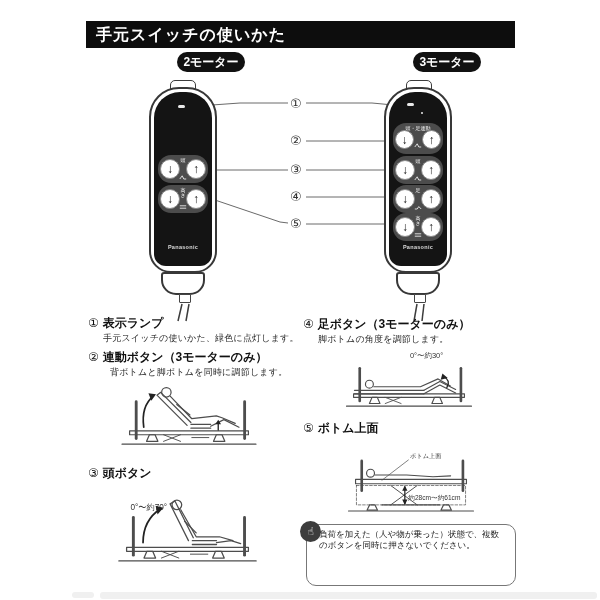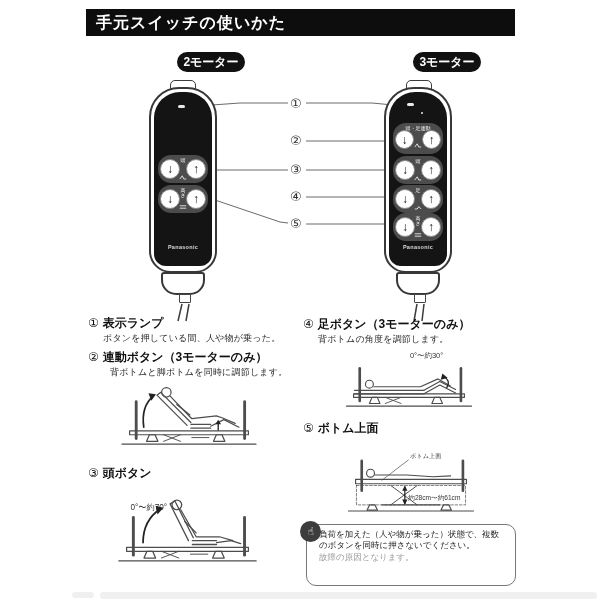--- a/index.html
+++ b/index.html
@@ -1,20 +1,20 @@
 <!DOCTYPE html>
 <html><head>
 <meta charset="utf-8">
 <style>
   html,body{margin:0;padding:0;background:#fff;}
   #page{position:relative;width:600px;height:600px;background:#fff;overflow:hidden;
         font-family:"Liberation Sans","DejaVu Sans",sans-serif;color:#1a1a1a;}
   .abs{position:absolute;}
   
-  .titlebar{left:86px;top:9px;width:429px;height:27px;background:#0d0d0d;color:#fff;
+  .titlebar{left:86px;top:21px;width:429px;height:27px;background:#0d0d0d;color:#fff;
             font-size:16px;font-weight:bold;line-height:27px;padding-left:10px;box-sizing:border-box;letter-spacing:1px;}
   
   .pill{width:68px;height:20px;background:#111;color:#fff;border-radius:11px;
         font-size:12px;font-weight:bold;text-align:center;line-height:20px;margin-left:25px;}
   
   .tab{width:26px;height:16px;background:#fff;border:1.5px solid #3c3c3c;border-radius:5px 5px 0 0;box-sizing:border-box;}
   .rbody{width:68px;height:186px;background:#fff;border:2px solid #383838;
          border-radius:30px 30px 22px 22px;box-sizing:border-box;}
   .rface{width:58px;height:174px;background:#141414;border-radius:26px 26px 12px 12px;}
   .lamp{background:#e9e9e9;border-radius:2px;}
@@ -164,21 +164,21 @@
   <span class="abs co" style="left:290px;top:97px;">①</span>
   <span class="abs co" style="left:290px;top:134px;">②</span>
   <span class="abs co" style="left:290px;top:163px;">③</span>
   <span class="abs co" style="left:290px;top:190px;">④</span>
   <span class="abs co" style="left:290px;top:217px;">⑤</span>
 
   <div class="abs heading" style="left:88px;top:315px;">
     <span>①</span>
     <span class="t">表示ランプ</span>
   </div>
-  <div class="abs desc" style="left:103px;top:332px;">ボタンを押している間、人や物が乗った。</div>
+  <div class="abs desc" style="left:103px;top:332px;">手元スイッチの使いかた、緑色に点灯します。</div>
 
   <div class="abs heading" style="left:88px;top:349px;">
     <span>②</span>
     <span class="t">連動ボタン（3モーターのみ）</span>
   </div>
   <div class="abs desc" style="left:103px;top:366px;margin-left:7px;">背ボトムと脚ボトムを同時に調節します。</div>
 
   <svg class="abs" style="left:118px;top:381px;" width="142" height="66" viewBox="0 0 150 70">
     <g stroke="#4d4d4d" stroke-width="1.3" fill="none" stroke-linecap="round" stroke-linejoin="round">
       <path d="M4,67 H146"></path>
@@ -226,21 +226,21 @@
     <g stroke="#222" fill="none" stroke-width="1.8" stroke-linecap="round">
       <path d="M29,48 Q29,25 47,13"></path>
     </g>
     <path d="M42,10 L50,12 L44,19 Z" fill="#222"></path>
   </svg>
 
   <div class="abs heading" style="left:303px;top:316px;">
     <span>④</span>
     <span class="t">足ボタン（3モーターのみ）</span>
   </div>
-  <div class="abs desc" style="left:318px;top:333px;">背ボトムの角度を調節します。</div>
+  <div class="abs desc" style="left:318px;top:333px;">脚ボトムの角度を調節します。</div>
 
   <svg class="abs" style="left:343px;top:347px;" width="132" height="62" viewBox="0 0 150 70">
     <text x="76" y="12" font-size="8.5">0°〜約30°</text>
     <g stroke="#4d4d4d" stroke-width="1.3" fill="none" stroke-linecap="round" stroke-linejoin="round">
       <path d="M4,67 H146"></path>
       <path d="M19,24 V61" stroke-width="3"></path>
         <path d="M134,24 V61" stroke-width="3"></path>
       <path d="M12,53 H138 M12,57 H138 M12,53 V57 M138,53 V57"></path>
       <path d="M33,57 L30,64 H42 L39,57 Z M104,57 L101,64 H113 L110,57 Z"></path>
       <path d="M48,57 L66,64 M66,57 L48,64" stroke-width="1"></path>
@@ -278,20 +278,19 @@
     </g>
     <g stroke="#222" fill="none" stroke-width="1.4">
       <path d="M68,41 V61"></path>
     </g>
     <path d="M65,46 L68,40 L71,46 Z" fill="#222"></path>
     <path d="M65,56 L68,62 L71,56 Z" fill="#222"></path>
   </svg>
 
   <div class="abs warn">
     <div class="wb">負荷を加えた（人や物が乗った）状態で、複数のボタンを同時に押さないでください。</div>
-    <div class="wn">故障の原因となります。</div>
   </div>
   <div class="abs handicon"><span>☝</span></div>
 
   <div class="abs strip" style="left:72px;top:592px;width:22px;height:6px;"></div>
   <div class="abs strip" style="left:100px;top:592px;width:497px;height:7px;"></div>
 
 </div>
 
 </body></html>

